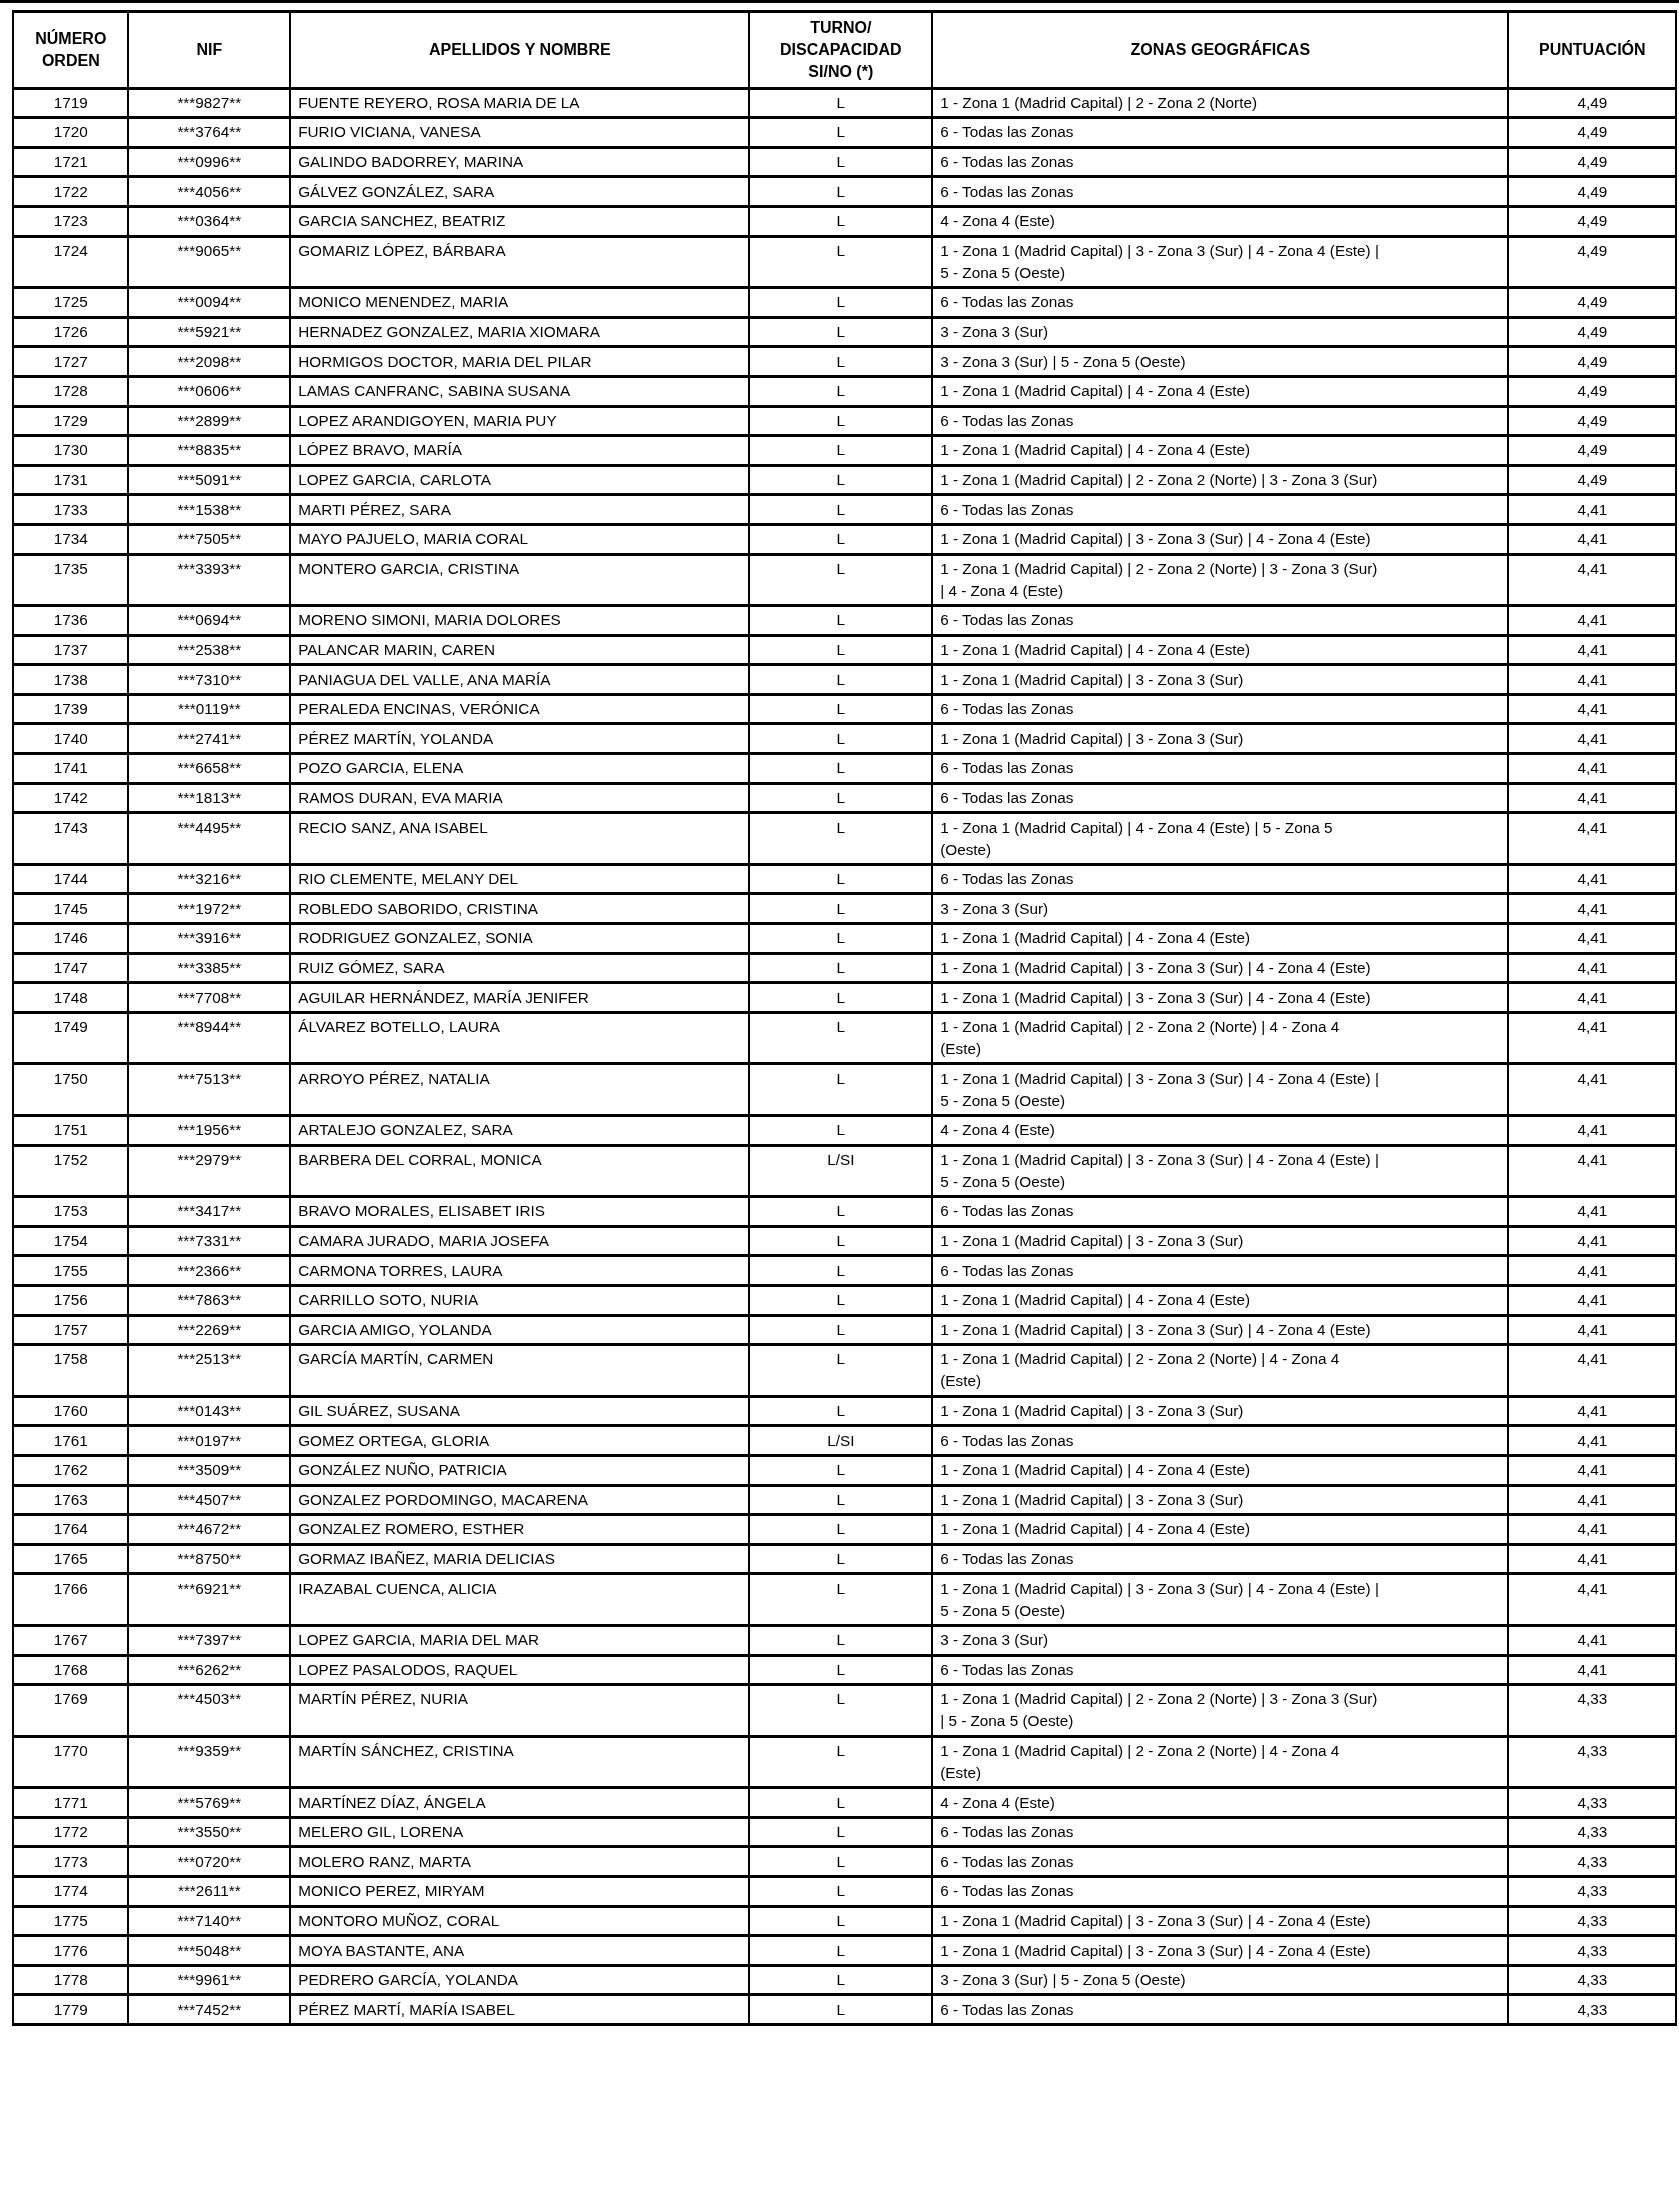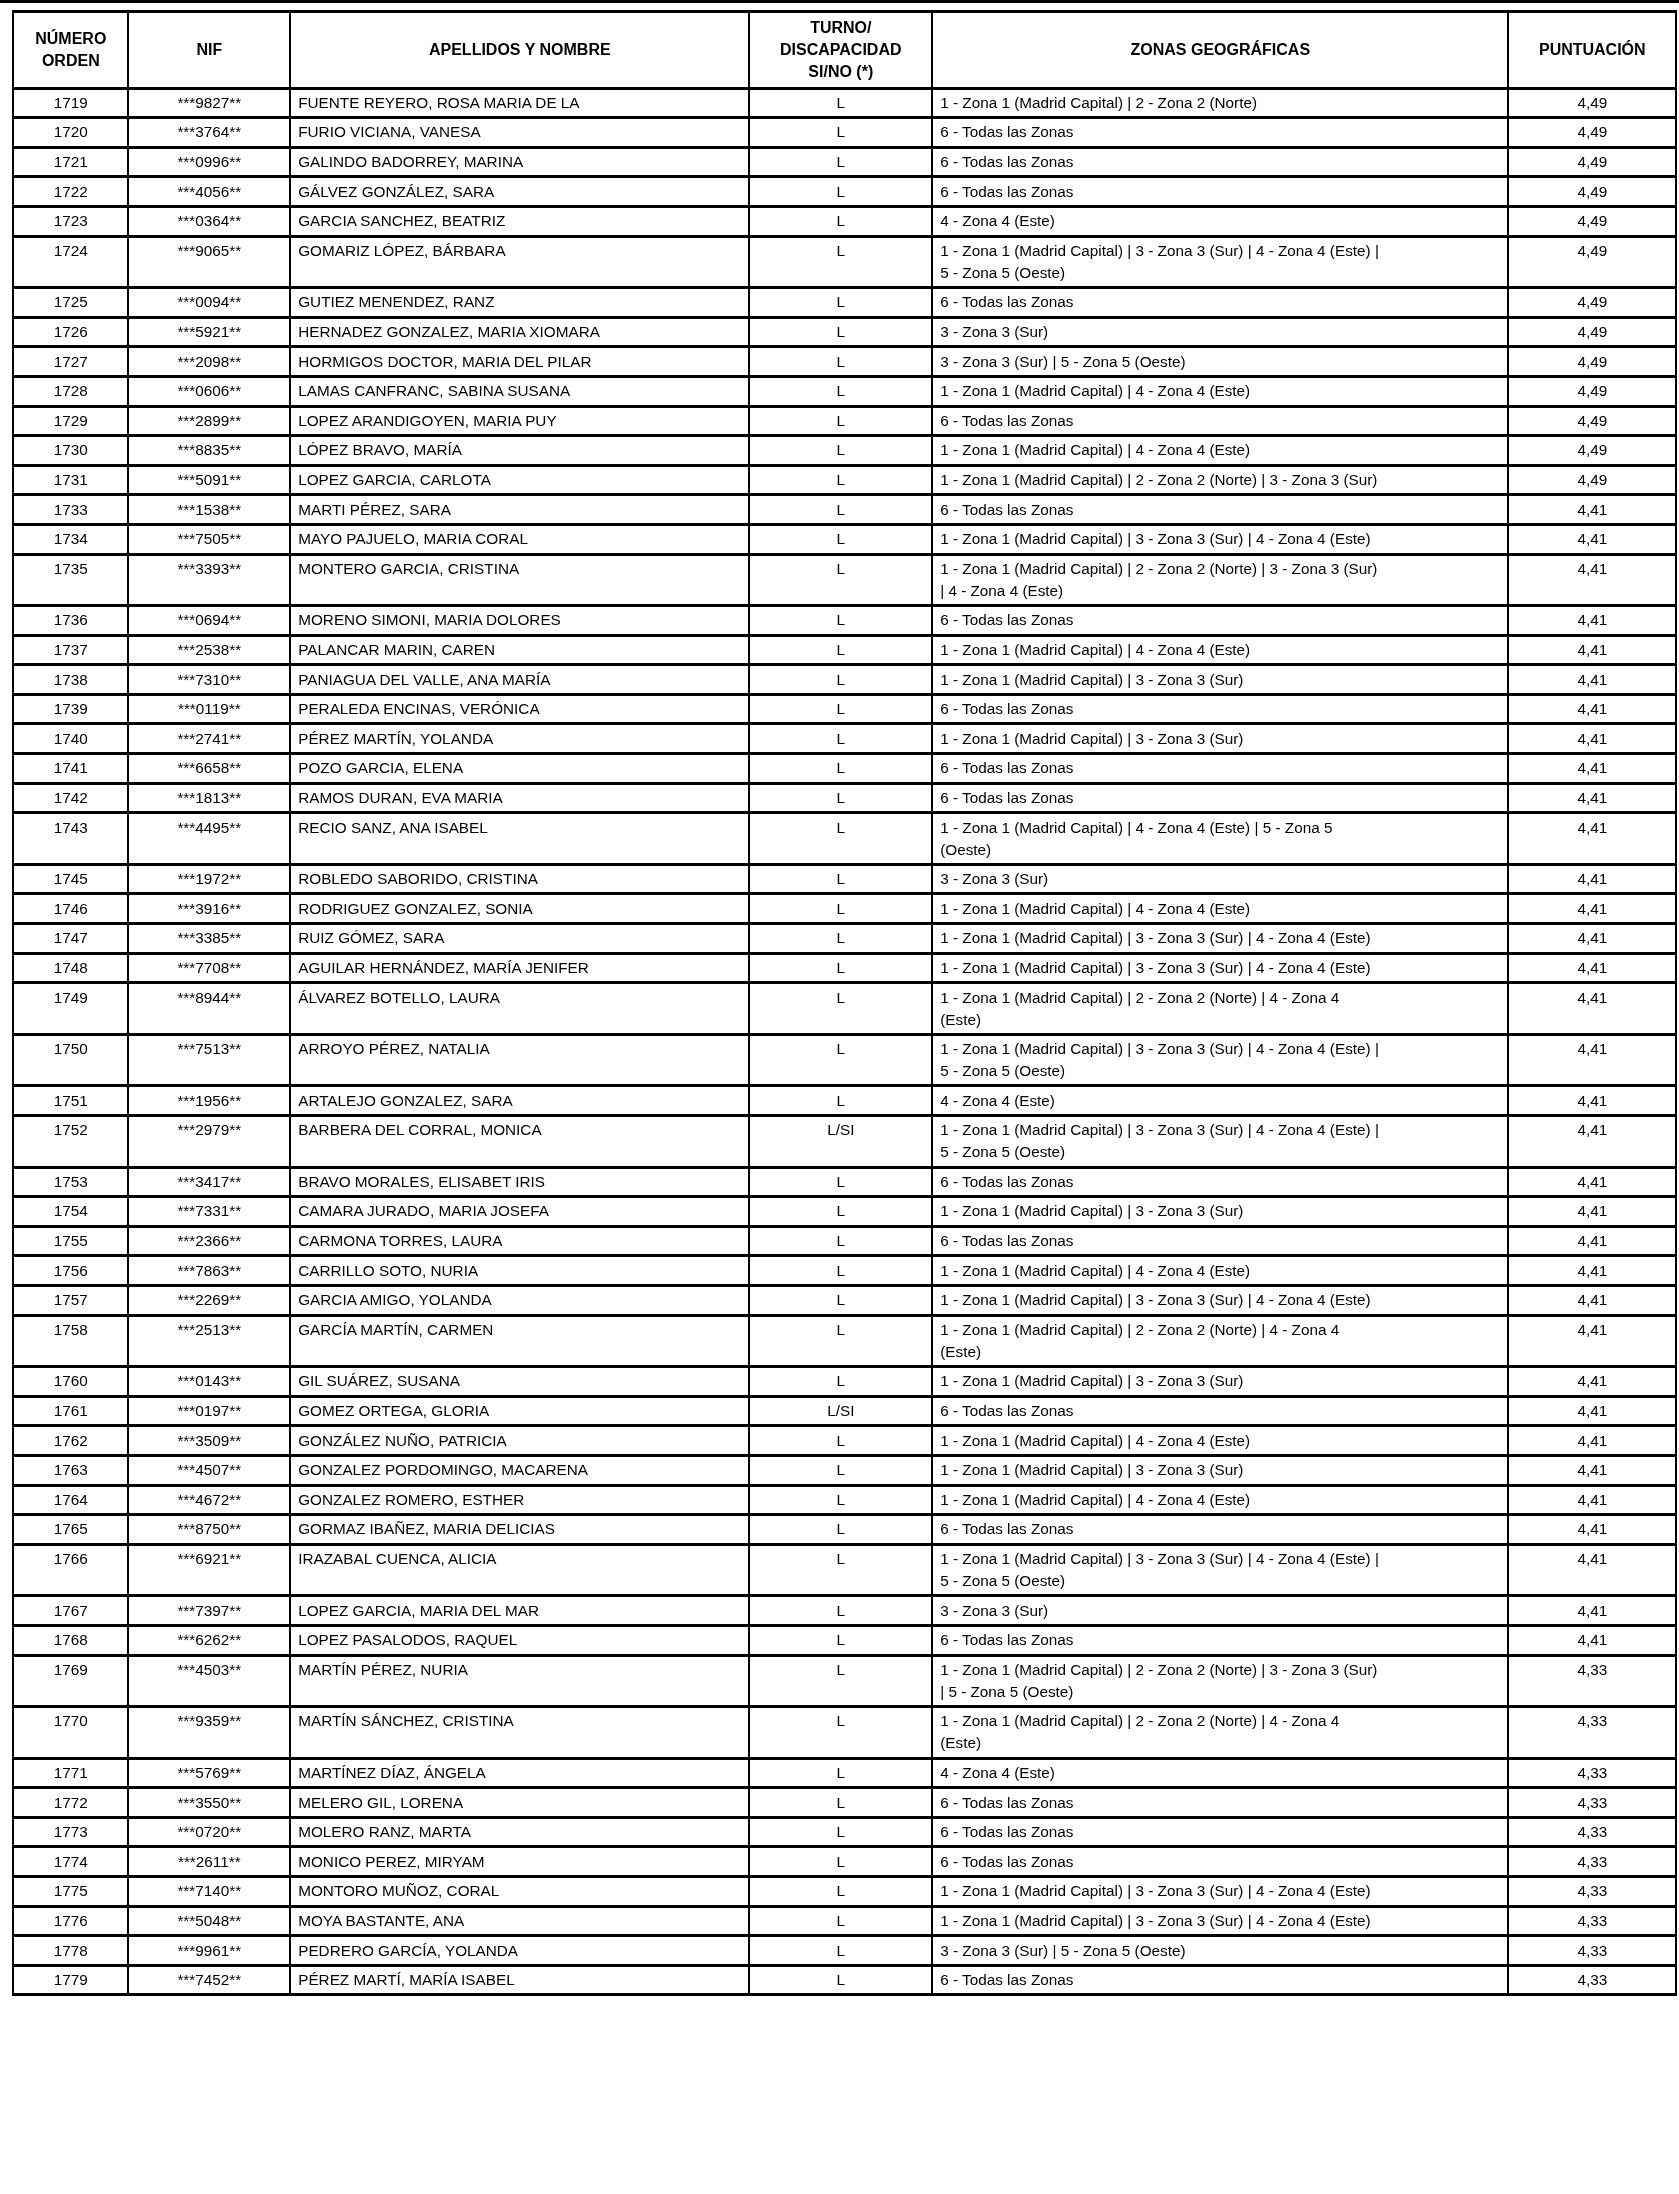--- a/index.html
+++ b/index.html
@@ -127,21 +127,21 @@
         <td class="col-nif">***9065**</td>
         <td class="col-nombre">GOMARIZ LÓPEZ, BÁRBARA</td>
         <td class="col-turno">L</td>
         <td class="col-zonas">1 - Zona 1 (Madrid Capital) | 3 - Zona 3 (Sur) | 4 - Zona 4 (Este) |
 5 - Zona 5 (Oeste)</td>
         <td class="col-puntuacion">4,49</td>
       </tr>
       <tr>
         <td class="col-orden">1725</td>
         <td class="col-nif">***0094**</td>
-        <td class="col-nombre">GUTIEZ MENENDEZ, RANZ</td>
+        <td class="col-nombre">MONICO MENENDEZ, MARIA</td>
         <td class="col-turno">L</td>
         <td class="col-zonas">6 - Todas las Zonas</td>
         <td class="col-puntuacion">4,49</td>
       </tr>
       <tr>
         <td class="col-orden">1726</td>
         <td class="col-nif">***5921**</td>
         <td class="col-nombre">HERNADEZ GONZALEZ, MARIA XIOMARA</td>
         <td class="col-turno">L</td>
         <td class="col-zonas">3 - Zona 3 (Sur)</td>
@@ -268,20 +268,28 @@
         <td class="col-zonas">6 - Todas las Zonas</td>
         <td class="col-puntuacion">4,41</td>
       </tr>
       <tr>
         <td class="col-orden">1743</td>
         <td class="col-nif">***4495**</td>
         <td class="col-nombre">RECIO SANZ, ANA ISABEL</td>
         <td class="col-turno">L</td>
         <td class="col-zonas">1 - Zona 1 (Madrid Capital) | 4 - Zona 4 (Este) | 5 - Zona 5
 (Oeste)</td>
+        <td class="col-puntuacion">4,41</td>
+      </tr>
+      <tr>
+        <td class="col-orden">1744</td>
+        <td class="col-nif">***3216**</td>
+        <td class="col-nombre">RIO CLEMENTE, MELANY DEL</td>
+        <td class="col-turno">L</td>
+        <td class="col-zonas">6 - Todas las Zonas</td>
         <td class="col-puntuacion">4,41</td>
       </tr>
       <tr>
         <td class="col-orden">1745</td>
         <td class="col-nif">***1972**</td>
         <td class="col-nombre">ROBLEDO SABORIDO, CRISTINA</td>
         <td class="col-turno">L</td>
         <td class="col-zonas">3 - Zona 3 (Sur)</td>
         <td class="col-puntuacion">4,41</td>
       </tr>

